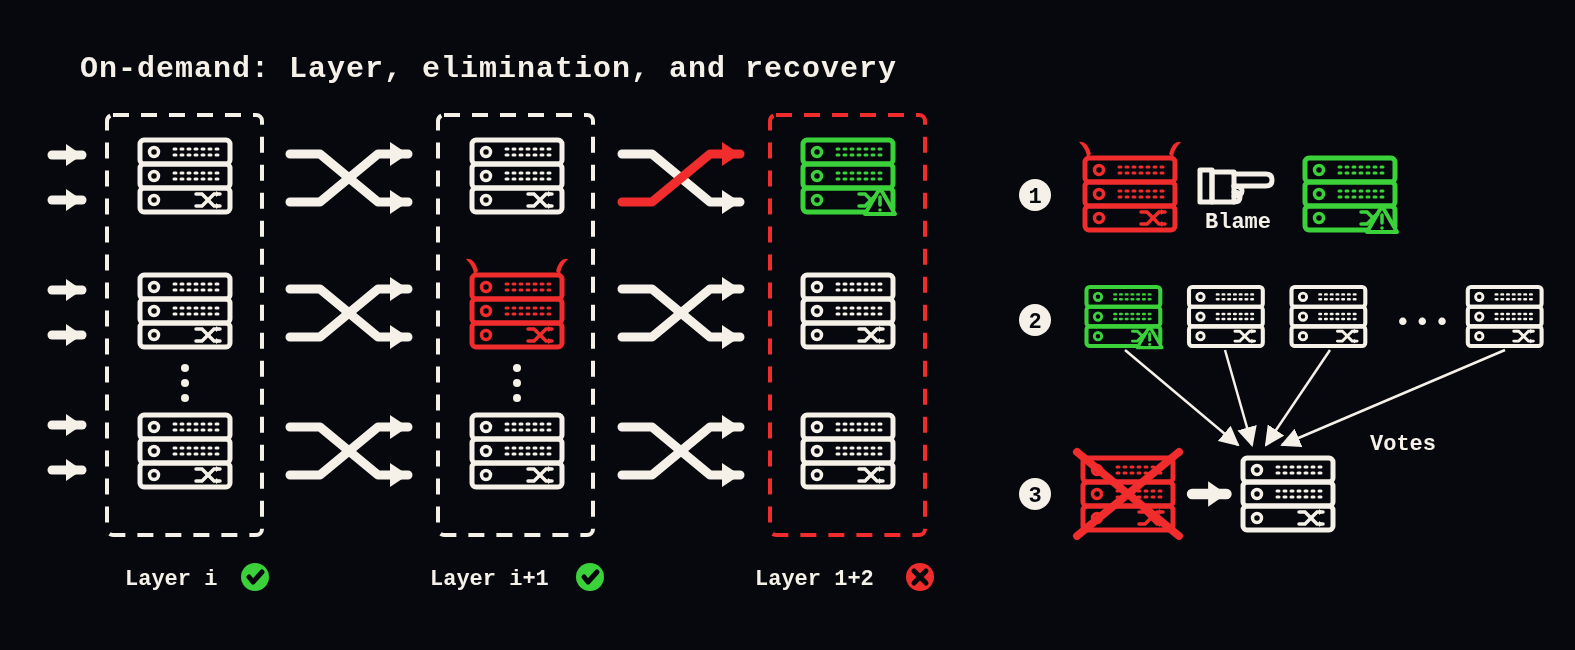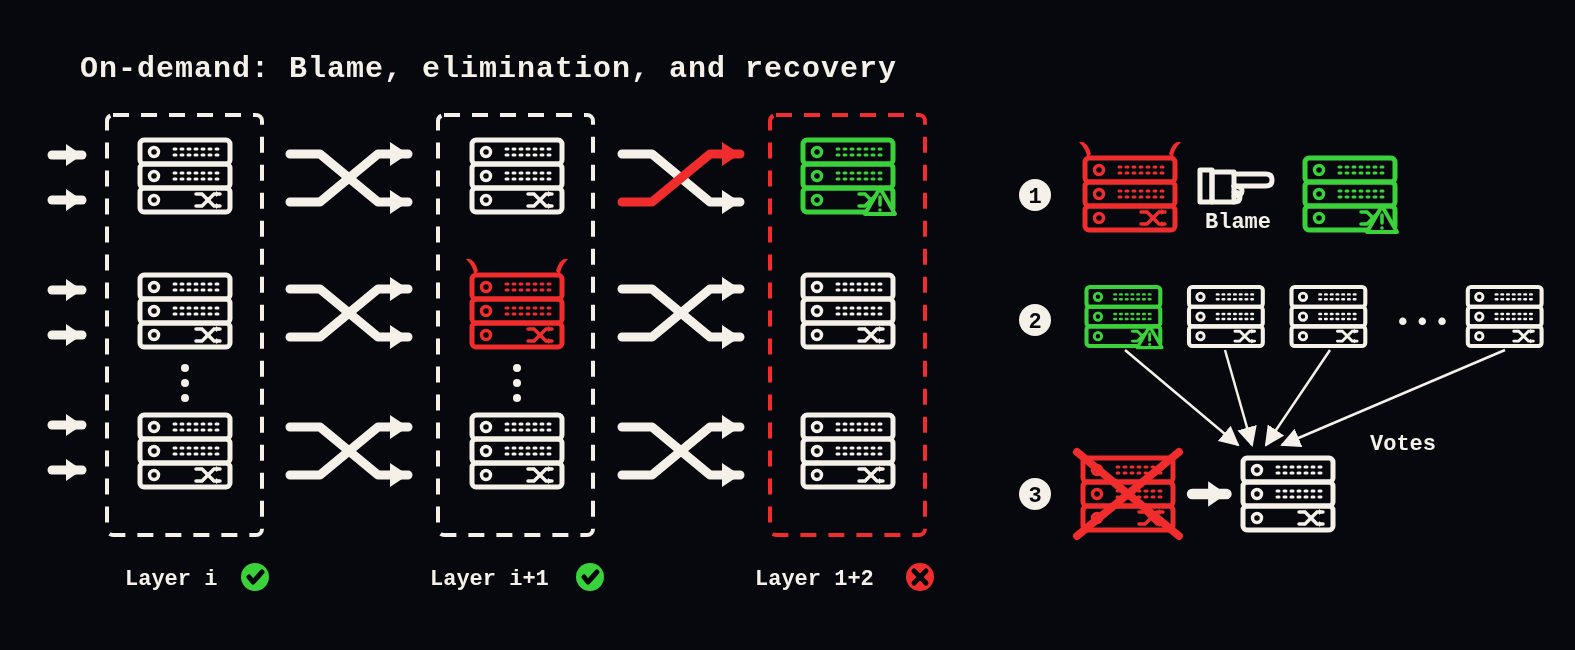--- a/index.html
+++ b/index.html
@@ -22,21 +22,21 @@
   }
   .label {
     font-size: 22px;
     font-weight: bold;
     font-family: "Courier New", Courier, monospace;
   }
 </style>
 </head>
 <body>
 
-<div class="title">On-demand: Blame, elimination, and recovery</div>
+<div class="title">On-demand: Layer, elimination, and recovery</div>
 
 <svg width="1575" height="650" viewBox="0 0 1575 650">
   <defs>
 
     <g id="server">
       <rect x="0" y="0" width="90" height="24" rx="4" fill="none" stroke="currentColor" stroke-width="5"></rect>
       <rect x="0" y="24" width="90" height="24" rx="4" fill="none" stroke="currentColor" stroke-width="5"></rect>
       <rect x="0" y="48" width="90" height="24" rx="4" fill="none" stroke="currentColor" stroke-width="5"></rect>
       <circle cx="14" cy="12" r="4.5" fill="none" stroke="currentColor" stroke-width="3.5"></circle>
       <circle cx="14" cy="36" r="4.5" fill="none" stroke="currentColor" stroke-width="3.5"></circle>

